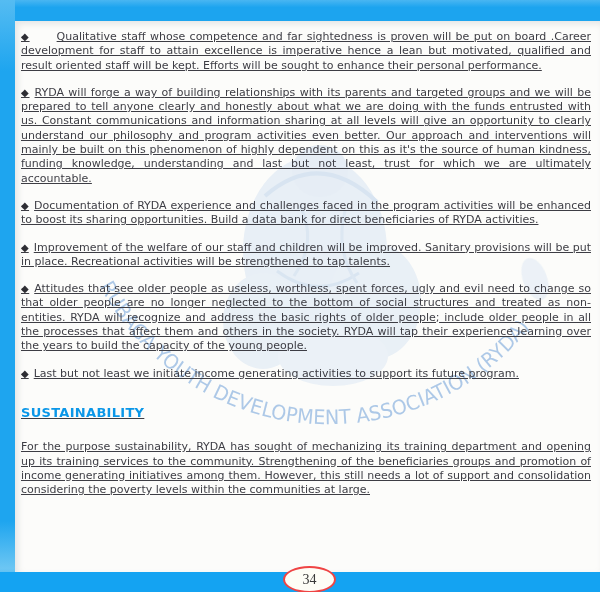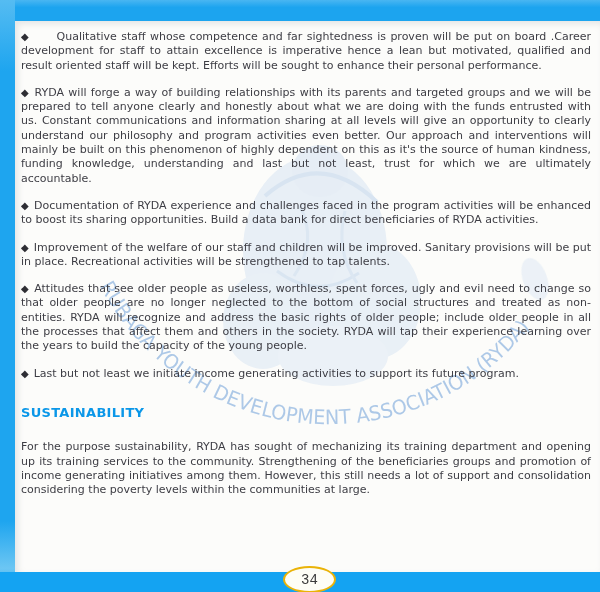--- a/index.html
+++ b/index.html
@@ -38,44 +38,45 @@
     z-index: 0; pointer-events: none;
   }
   .content {
     position: relative;
     z-index: 1;
     padding: 9px 9px 0 6px;
     color: #3d3d44;
     font-size: 11px;
     line-height: 14.3px;
     text-align: justify;
+    text-decoration: underline;
   }
   .para { margin-bottom: 13px; }
   .bullet { color: #2e2e34; font-size: 10px; margin-right: 5px; }
   .bullet.tab { margin-right: 27px; }
   .section-heading {
     color: #0b97e8;
     font-size: 13px;
     font-weight: bold;
     letter-spacing: 0.3px;
     text-align: left;
     margin-top: 25px;
     margin-bottom: 20px;
   }
   .closing { margin-bottom: 17px; }
   
   .page-badge {
     position: absolute; left: 283px; top: 566px;
     width: 53px; height: 27px;
     background: #fdfdf6;
-    border: 2px solid #eab308;
+    border: 2px solid #ef4444;
     border-radius: 50%;
     display: flex; align-items: center; justify-content: center;
     z-index: 5;
-    font-family: Liberation Mono, monospace;
+    font-family: Liberation Serif, serif;
     font-size: 14px; color: #3a3a3a;
   }
 </style>
 </head>
 <body>
 
 <div class="band-top"></div>
 <div class="band-left"></div>
 <div class="band-bottom"></div>
 

